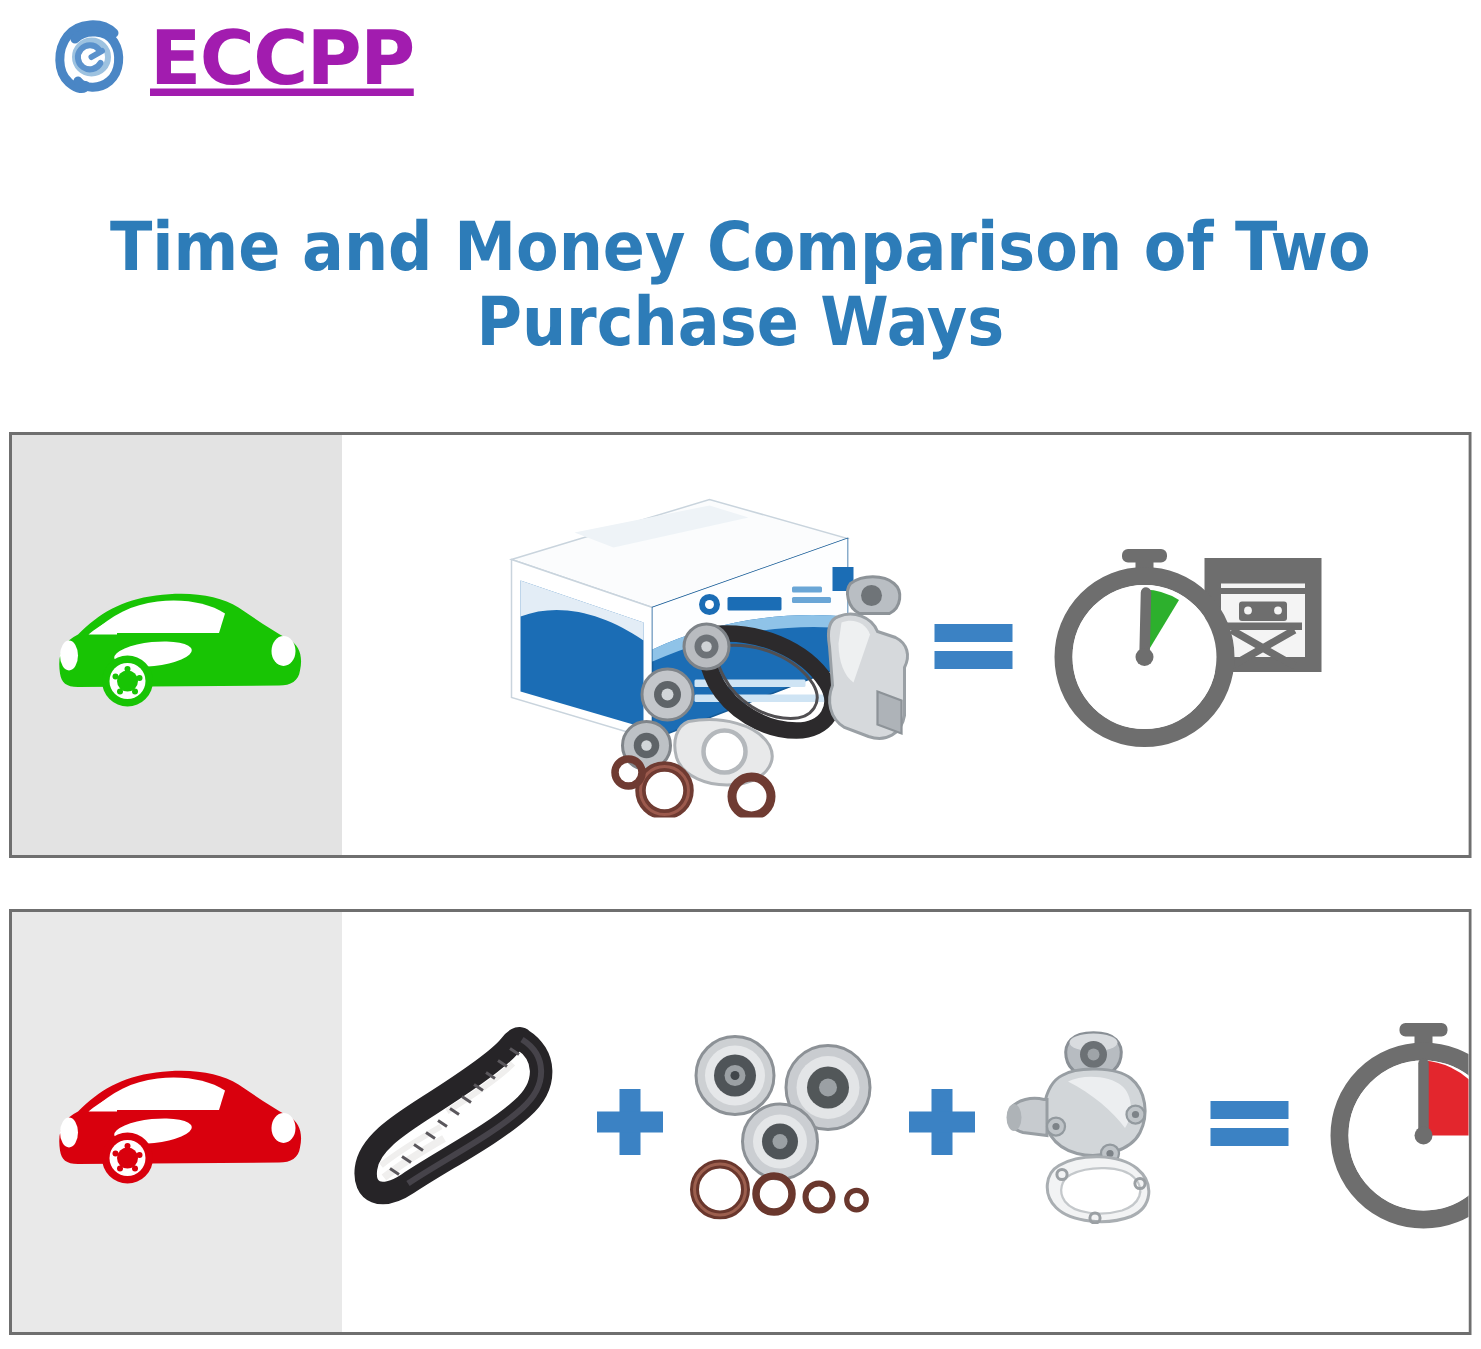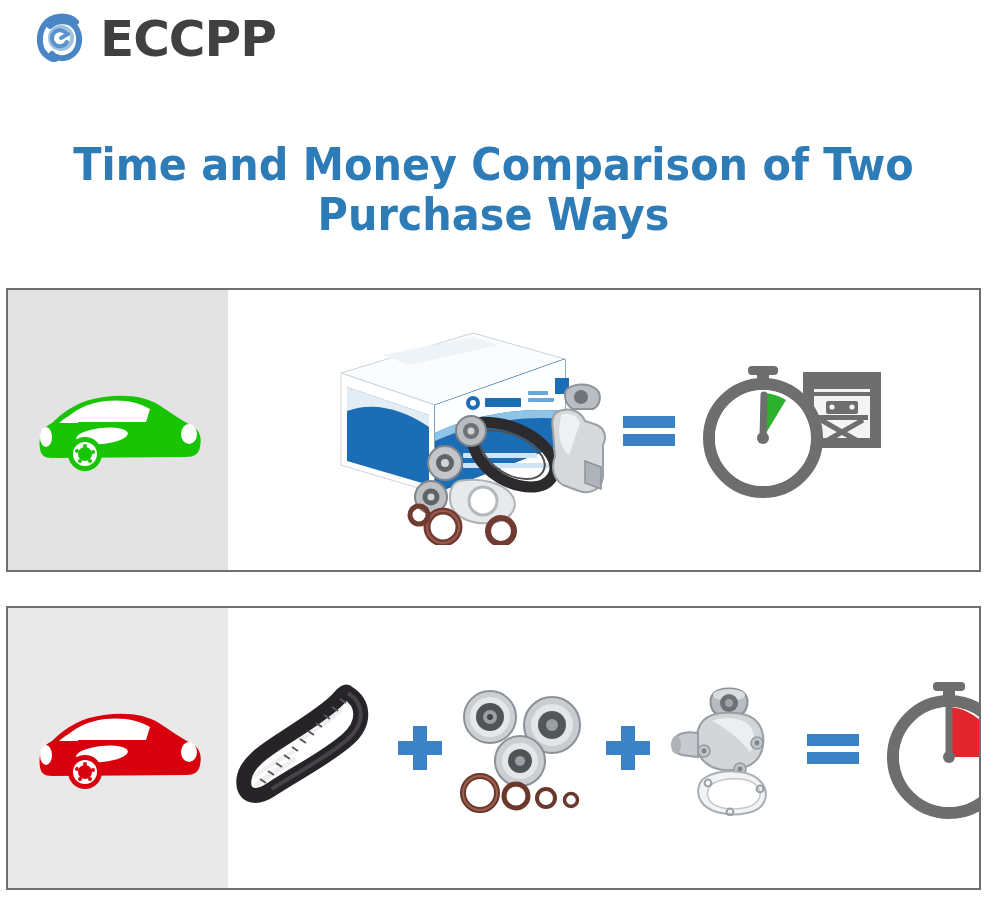--- a/index.html
+++ b/index.html
@@ -20,24 +20,25 @@
     left: 30px;
     display: flex;
     align-items: center;
     gap: 6px;
   }
   .logo-mark { width: 62px; height: 62px; display: block; }
   .logo-word {
     font-family: "DejaVu Sans", sans-serif;
     font-size: 50px;
     font-weight: 700;
-    color: #404040;
+    color: #a21caf;
     letter-spacing: -1px;
     line-height: 1;
     margin-left: 2px;
+    text-decoration: underline;
   }
 
   
   .title {
     position: absolute;
     top: 140px;
     left: 0;
     width: 987px;
     text-align: center;
     color: #2d7cb8;

